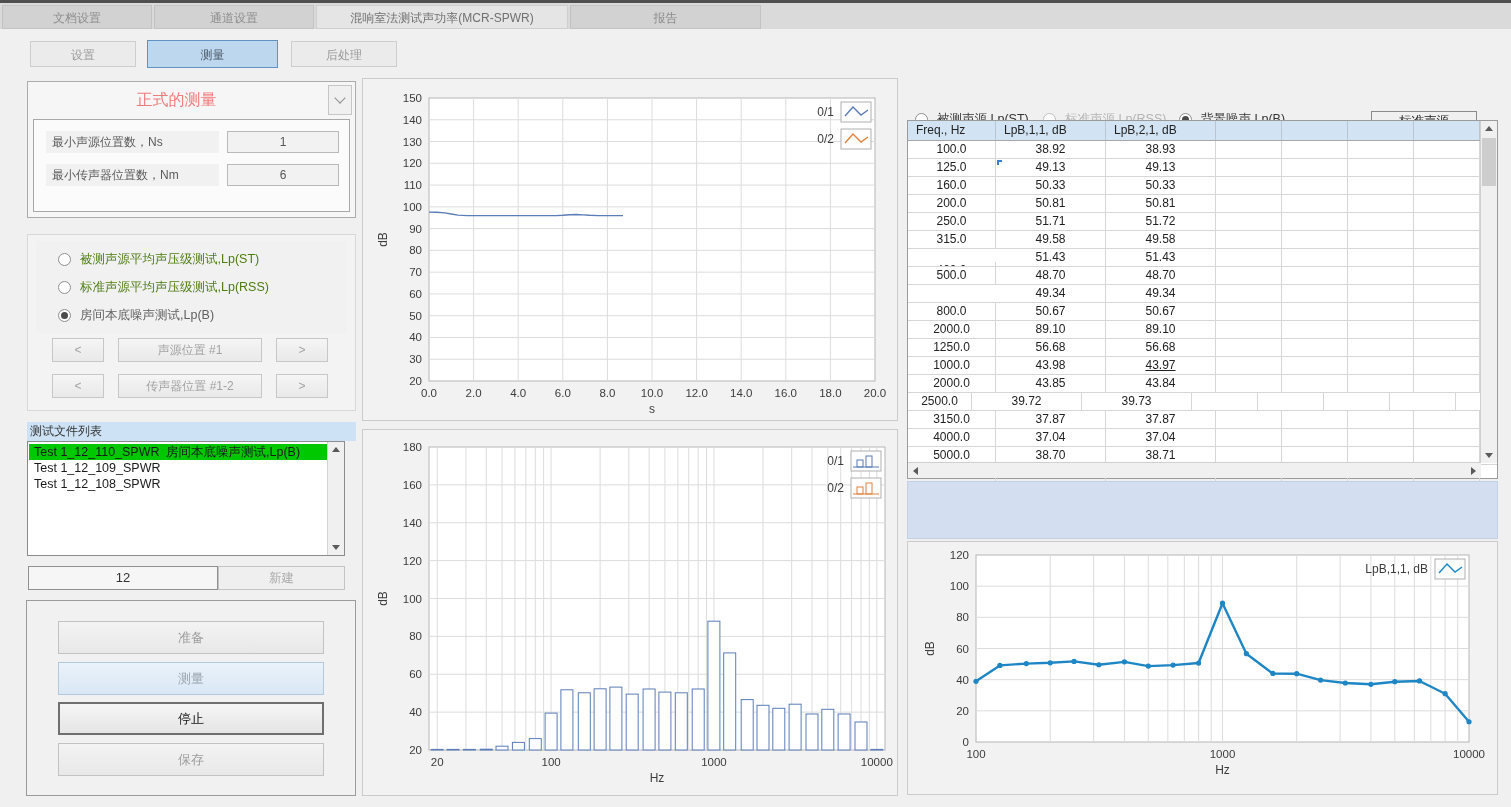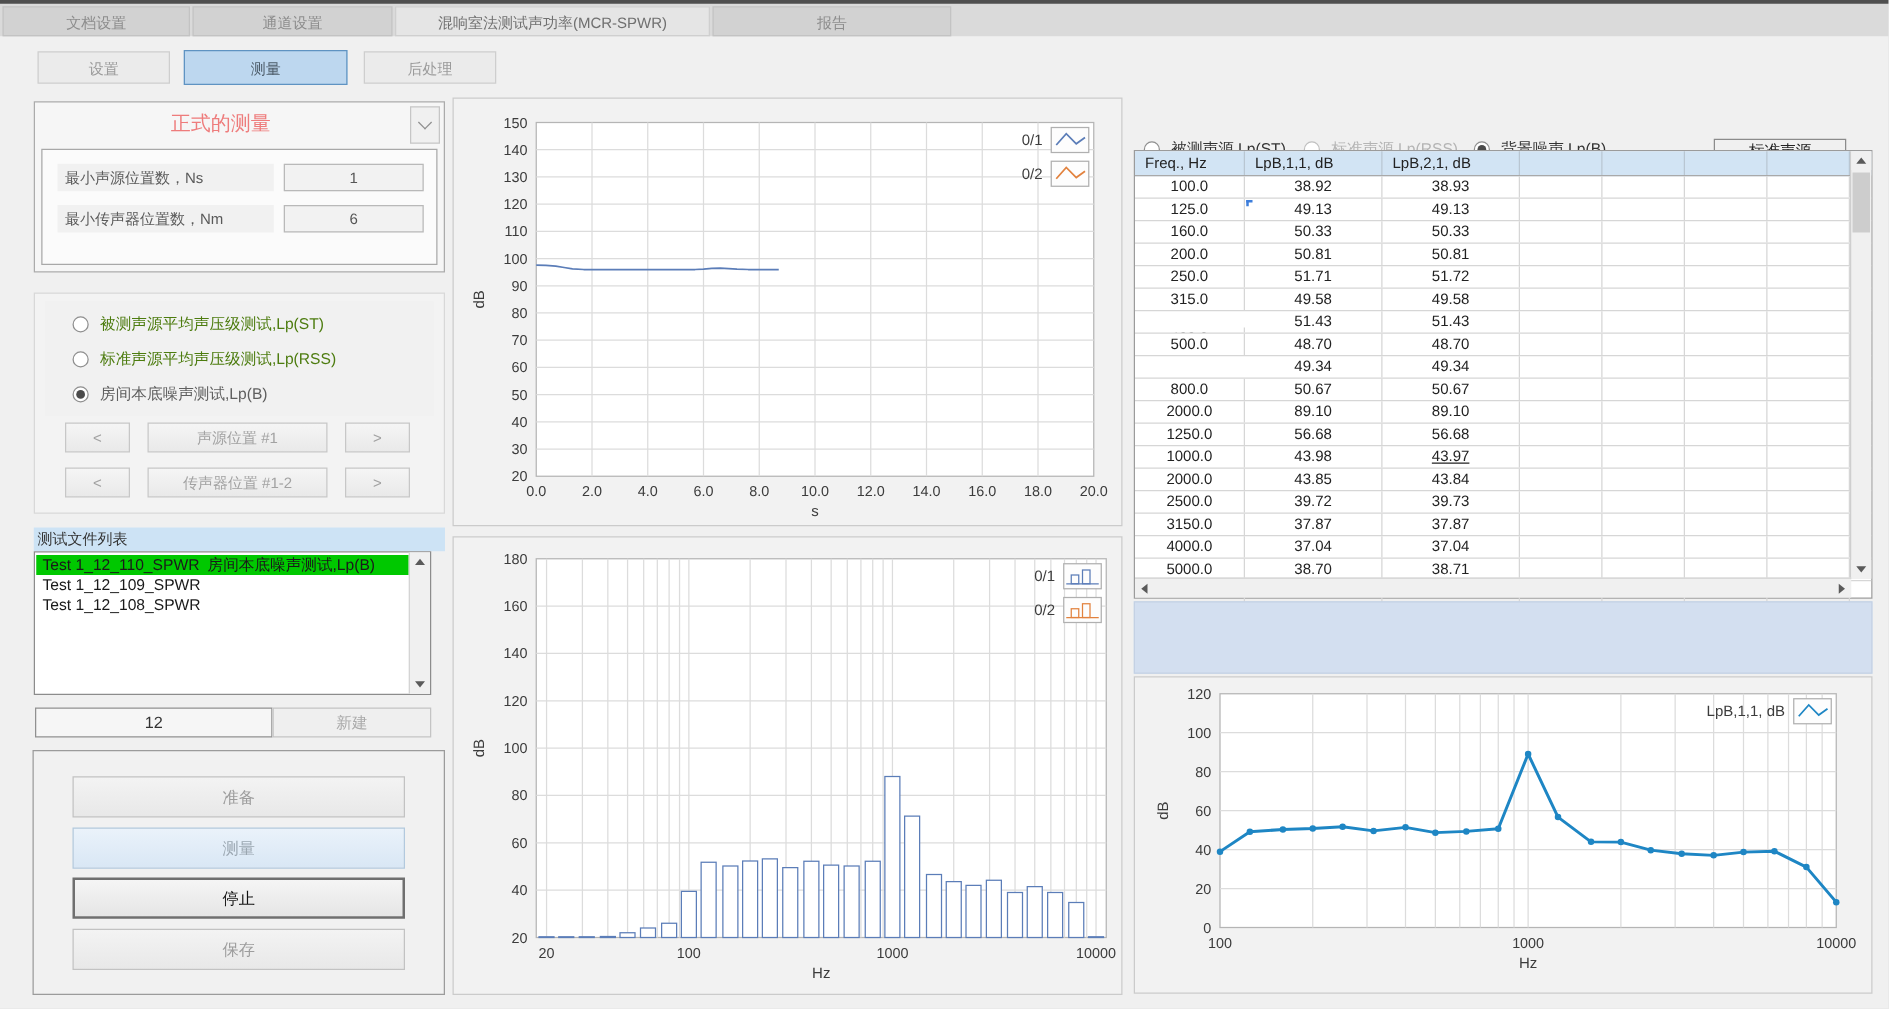--- a/index.html
+++ b/index.html
@@ -473,21 +473,21 @@
         <div class="trow">
           <div class="tcell" style="width: 88px;">2000.0</div>
           <div class="tcell" style="width: 110px;">43.85</div>
           <div class="tcell" style="width: 110px;">43.84</div>
           <div class="tcell" style="width: 66px;"></div>
           <div class="tcell" style="width: 66px;"></div>
           <div class="tcell" style="width: 66px;"></div>
           <div class="tcell" style="width: 66px;"></div>
         </div>
         <div class="trow">
-          <div class="tcell" style="width: 88px;">2500.0</div>
+          <div class="tcell" style="width: 64px;">2500.0</div>
           <div class="tcell" style="width: 110px;">39.72</div>
           <div class="tcell" style="width: 110px;">39.73</div>
           <div class="tcell" style="width: 66px;"></div>
           <div class="tcell" style="width: 66px;"></div>
           <div class="tcell" style="width: 66px;"></div>
           <div class="tcell" style="width: 66px;"></div>
         </div>
         <div class="trow">
           <div class="tcell" style="width: 88px;">3150.0</div>
           <div class="tcell" style="width: 110px;">37.87</div>

